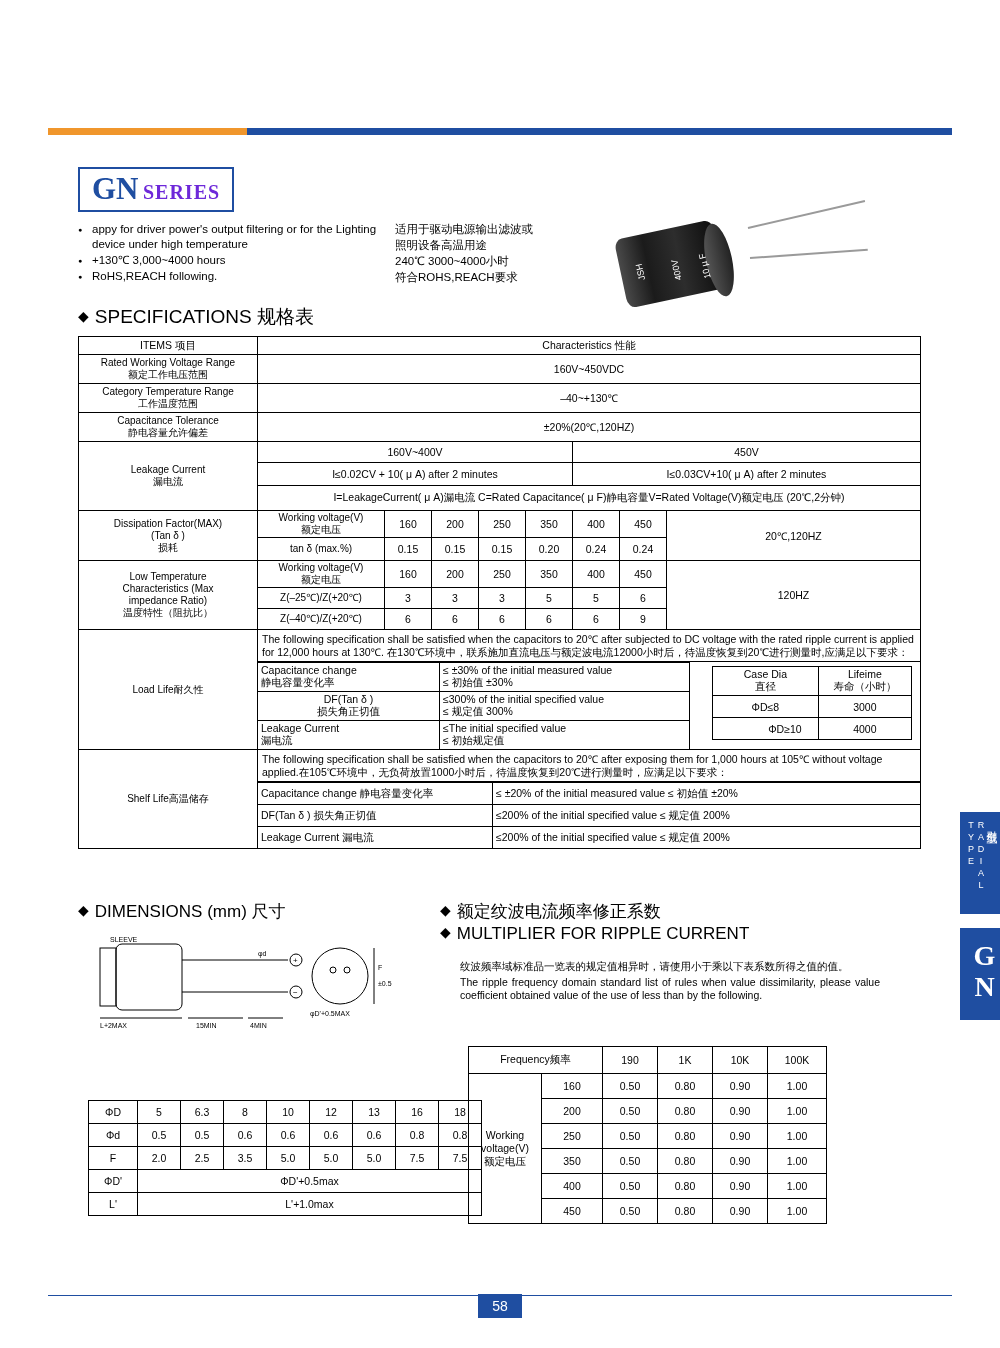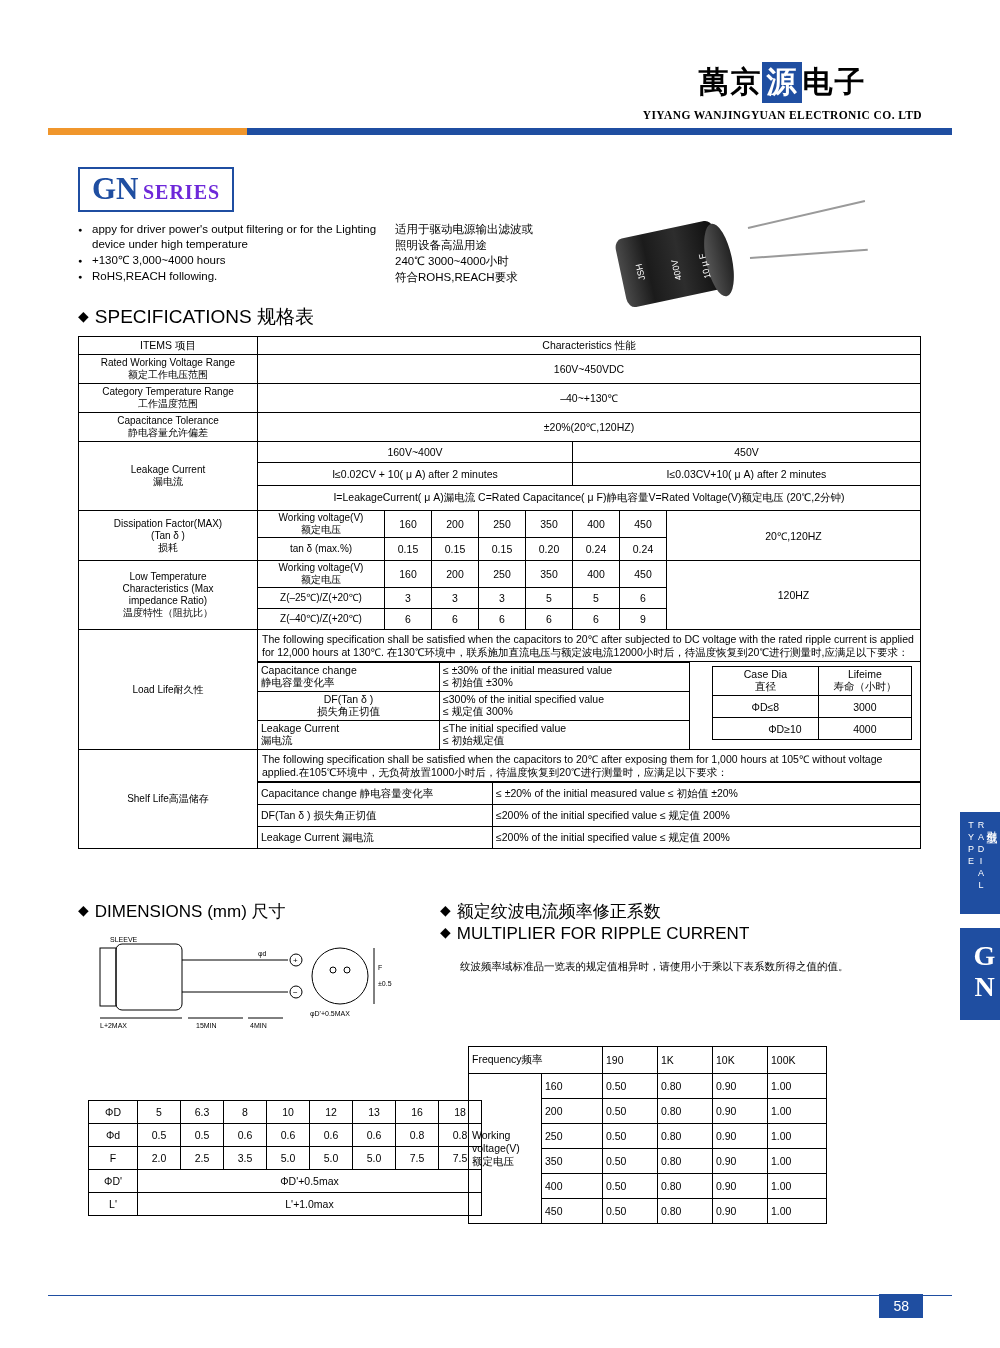--- a/index.html
+++ b/index.html
@@ -48,43 +48,39 @@
   .inner{border-collapse:collapse;width:100%;}
   .inner td{border:1px solid #000;}
 
   
   .dim-fig{position:absolute;left:78px;top:930px;width:340px;height:110px;}
   .dim-table{position:absolute;left:88px;top:1100px;}
   .dim-table td{height:20px;text-align:center;min-width:28px;}
 
   .mult-note{position:absolute;left:460px;top:960px;width:420px;font-size:10.5px;line-height:13.5px;}
   .mult-table{position:absolute;left:468px;top:1046px;}
-  .mult-table td{height:22px;}
+  .mult-table td{height:22px;text-align:center;}
 
   
   .side-tab1{position:absolute;right:0;top:812px;width:40px;height:102px;background:#1f4ea1;color:#fff;}
   .side-tab2{position:absolute;right:0;top:928px;width:40px;height:92px;background:#1f4ea1;color:#fff;}
   .vtext{writing-mode:vertical-rl;text-orientation:upright;font-size:9px;letter-spacing:2px;}
   .side-gn{font-family:"Liberation Serif",serif;font-size:28px;font-weight:bold;writing-mode:vertical-rl;text-orientation:upright;}
 
   
-  .footer{position:absolute;left:0;bottom:30px;width:923px;text-align:right;}
+  .footer{position:absolute;left:0;bottom:30px;width:1000px;text-align:center;}
   .pagenum{display:inline-block;background:#1f4ea1;color:#fff;font-size:14px;padding:4px 14px;}
   .footline{position:absolute;left:48px;bottom:52px;width:904px;height:1px;background:#1f4ea1;}
   svg{display:block;}
 </style>
 </head>
 <body>
 
 <div class="page">
 
-  <div class="brand">
-    <div class="brand-cn"><span>萬京</span><span class="boxed">源</span><span>电子</span></div>
-    <div class="brand-en">YIYANG WANJINGYUAN  ELECTRONIC CO. LTD</div>
-  </div>
   <div class="rule-wrap">
     <div class="rule-orange"></div>
     <div class="rule-blue"></div>
   </div>
 
   <div class="series-box">
     <span class="gn">GN</span>
     <span class="sr">SERIES</span>
   </div>
 
@@ -366,20 +362,21 @@
 
   <div class="sec-head" style="left:440px;top:900px;font-size:17px;">
     <span class="dia">◆</span><span>额定纹波电流频率修正系数</span>
   </div>
   <div class="sec-head" style="left:440px;top:924px;font-size:17px;">
     <span class="dia">◆</span><span>MULTIPLIER FOR RIPPLE CURRENT</span>
   </div>
 
   <div class="mult-note">
     <div>纹波频率域标准品一览表的规定值相异时，请使用小于乘以下表系数所得之值的值。</div>
+    <div style="text-align:justify;margin-top:2px;">The ripple frequency domain standard list of rules when value dissimilarity, please value coefficient obtained   value of the use of less than by the following.</div>
   </div>
 
   <table class="mult-table">
     <tbody>
         <tr>
       <td colspan="2" style="width:120px;height:24px;">Frequency频率</td>
       <td style="width:48px;">190</td>
       <td style="width:48px;">1K</td>
       <td style="width:48px;">10K</td>
       <td style="width:52px;">100K</td>

